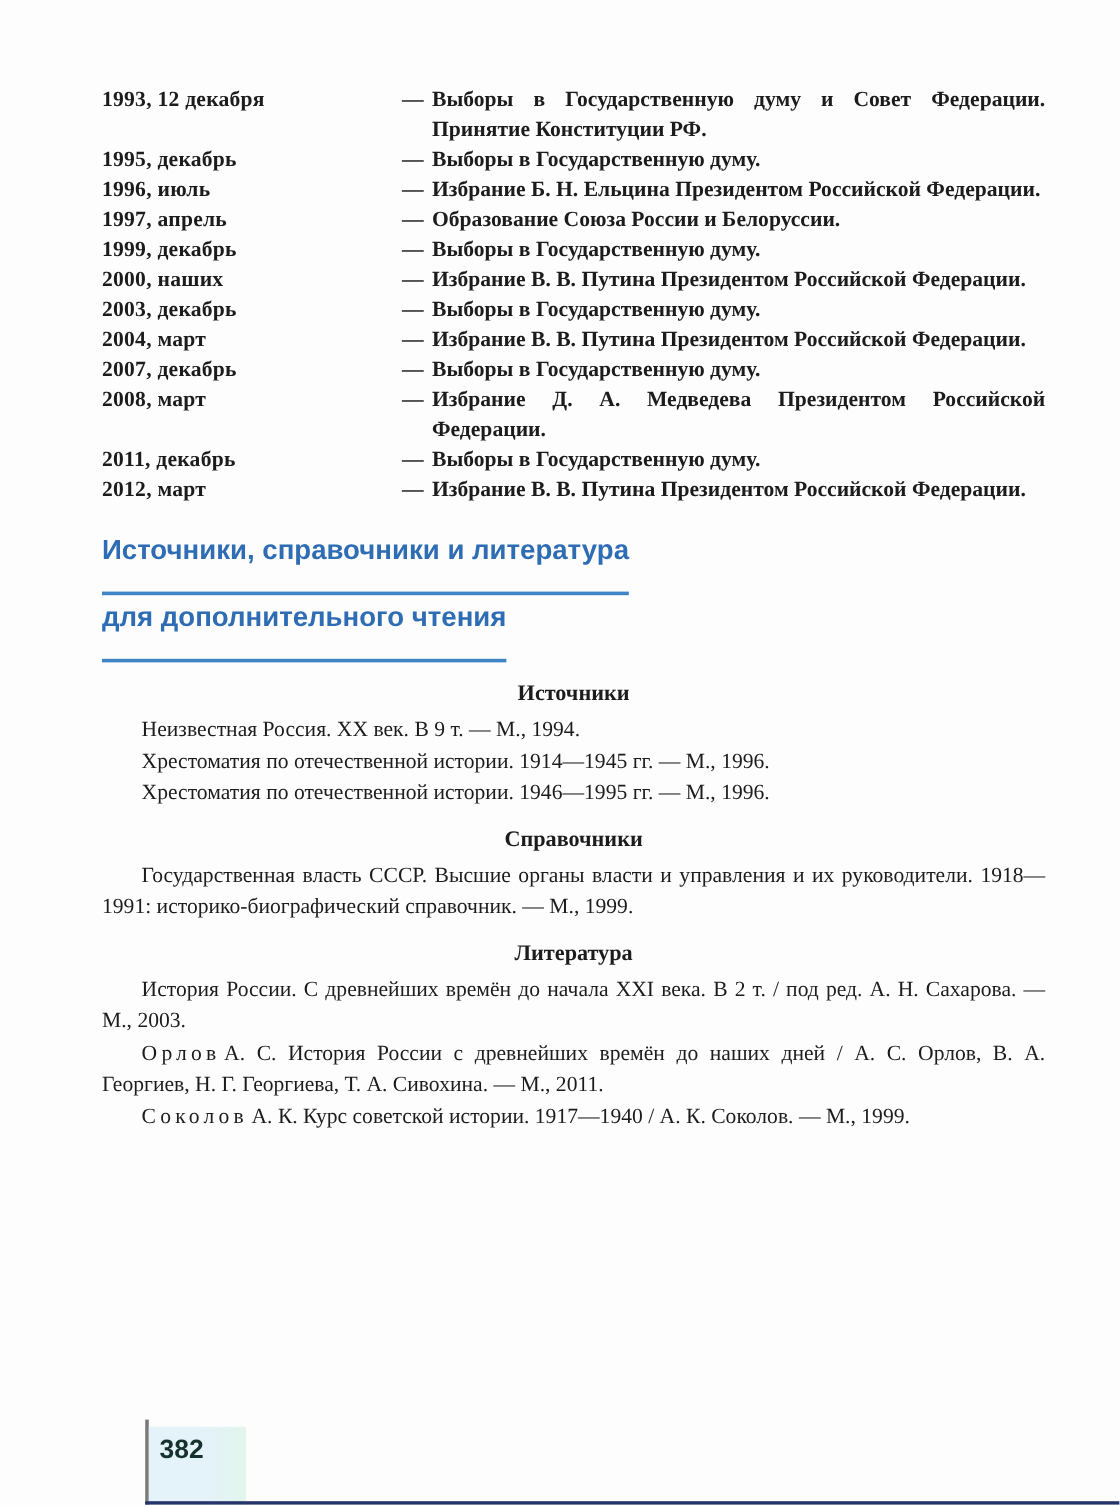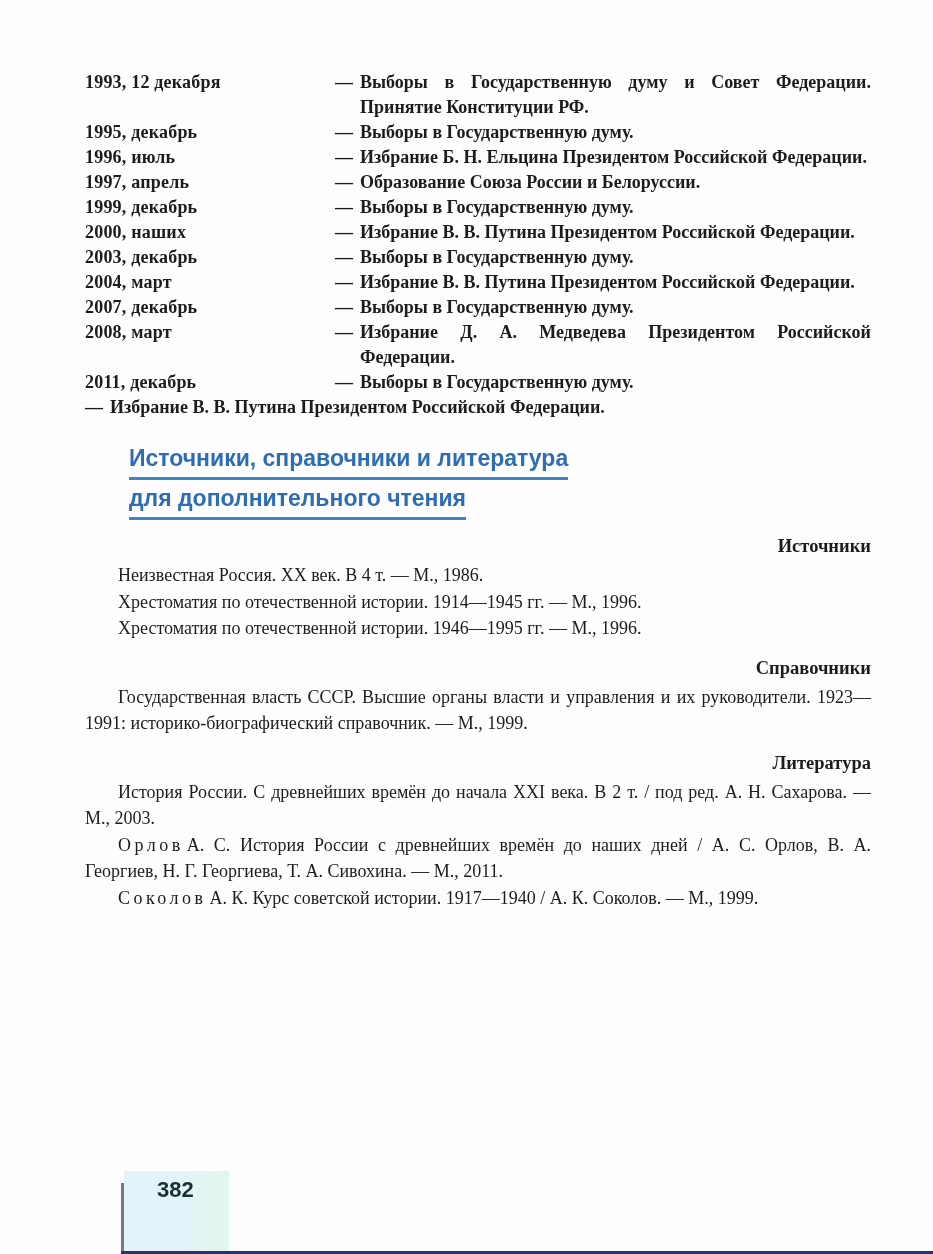--- a/index.html
+++ b/index.html
@@ -26,27 +26,26 @@
     margin-top: 20px;
     font-family: "Liberation Sans", sans-serif;
     font-weight: bold;
     font-size: 23px;
     line-height: 37px;
     color: #2e6db4;
   }
   .blue-heading .hl {
     display: inline-block;
     border-bottom: 3px solid #6d28d9;
-    padding-bottom: 0;
-    margin-left: 44px;
+    padding-bottom: 16px;
   }
 
   
   .bib-heading {
-    text-align: right;
+    text-align: center;
     font-weight: bold;
     font-size: 18.5px;
     line-height: 26px;
     margin: 13px 0 3px 0;
   }
   .bib-list p {
     margin: 0;
     font-size: 18px;
     line-height: 26.5px;
     text-align: justify;
@@ -54,23 +53,22 @@
   }
   .spaced { letter-spacing: 3.5px; margin-right: 3px; }
 
   
   .footer-line {
     position: absolute; left: 121px; bottom: 0;
     width: 3px; height: 71px; background: #7a7a7a;
   }
   .footer-box {
     position: absolute; left: 124px; bottom: 0;
-    width: 81px; height: 83px;
+    width: 81px; height: 65px;
     background: linear-gradient(90deg, #e4f2fa 0%, #e4f2fa 55%, #e2f6eb 100%);
-    padding-left: 24px;
   }
   .page-num {
     font-family: "Liberation Sans", sans-serif;
     font-weight: bold; font-size: 22px;
     color: #16322c;
     padding: 6px 0 0 9px;
   }
   .bottom-rule {
     position: absolute; left: 121px; right: 0; bottom: 0;
     height: 3px; background: #25346a;
@@ -164,48 +162,49 @@
 
   <div class="chron-row">
     <div class="chron-date">2011, декабрь</div>
     <div class="chron-body">
       <span class="chron-dash">—</span>
       <div class="chron-event">Выборы в Государственную думу.</div>
     </div>
   </div>
 
   <div class="chron-row">
+    <div class="chron-date">2012, март</div>
     <div class="chron-body">
       <span class="chron-dash">—</span>
       <div class="chron-event">Избрание В. В. Путина Президентом Российской Федерации.</div>
     </div>
   </div>
 </div>
 
   <div class="blue-heading" style="color: rgb(46, 109, 180);">
     <span class="hl" style="border-bottom-color: rgb(63, 133, 198);">Источники, справочники и литература</span><br>
     <span class="hl" style="border-bottom-color: rgb(63, 133, 198);">для дополнительного чтения</span>
   </div>
 
   <div class="bib">
     <div class="bib-heading">Источники</div>
     <div class="bib-list">
-  <p><span>Неизвестная Россия. XX век. В 4 т. — М., 1986.</span></p>
+  <p><span>Неизвестная Россия. XX век. В 9 т. — М., 1994.</span></p>
 
 
   <p><span>Хрестоматия по отечественной истории. 1914—1945 гг. — М., 1996.</span></p>
 
   <p><span>Хрестоматия по отечественной истории. 1946—1995 гг. — М., 1996.</span></p>
 </div>
   </div>
 
   <div class="bib">
     <div class="bib-heading">Справочники</div>
     <div class="bib-list">
-  <p><span>Государственная власть СССР. Высшие органы власти и управления и их руководители. 1923—1991: историко-биографический справочник. — М., 1999.</span></p>
+  <p><span>Государственная власть СССР. Высшие органы власти и управления и их руководители. 1918—1991: историко-биографический справочник. — М., 1999.</span></p>
 
 </div>
   </div>
 
   <div class="bib">
     <div class="bib-heading">Литература</div>
     <div class="bib-list">
   <p><span>История России. С древнейших времён до начала XXI века. В 2 т. / под ред. А. Н. Сахарова. — М., 2003.</span></p>
 
   <p><span class="spaced">Орлов</span><span>А. С. История России с древнейших времён до наших дней / А. С. Орлов, В. А. Георгиев, Н. Г. Георгиева, Т. А. Сивохина. — М., 2011.</span></p>

